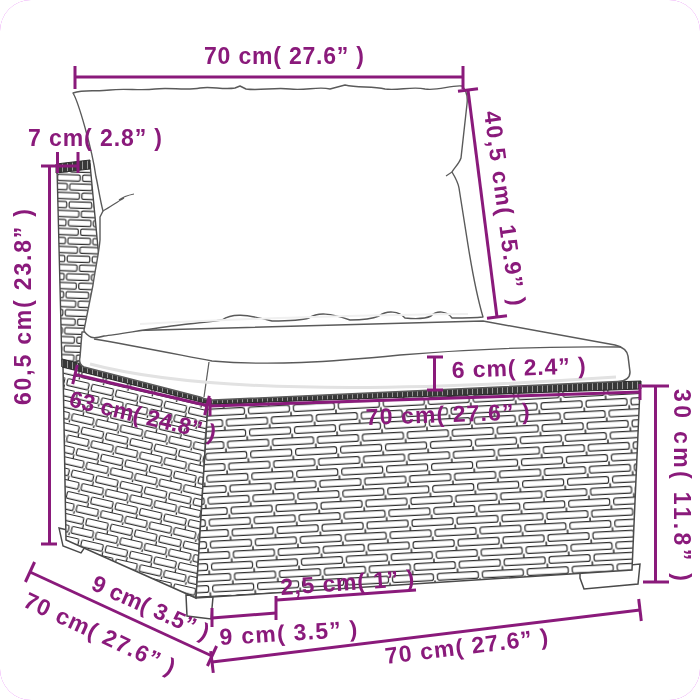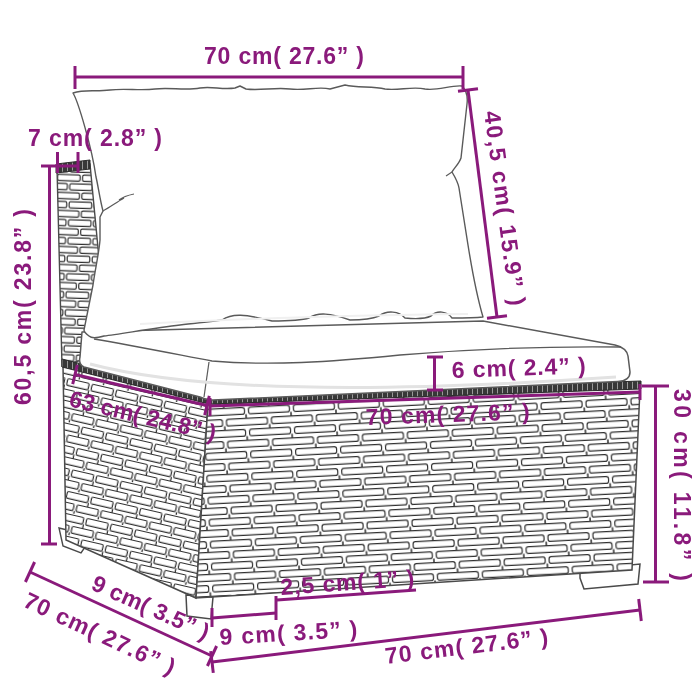--- a/index.html
+++ b/index.html
@@ -1,16 +1,16 @@
 <!DOCTYPE html>
 <html><head>
 <meta charset="utf-8">
 <style>
   html,body{margin:0;padding:0;background:#ffffff;}
-  .wrap{width:700px;height:700px;position:relative;overflow:hidden;background:#d946ef;}
+  .wrap{width:700px;height:700px;position:relative;overflow:hidden;background:#d946ef;border-radius:31px;}
   text{font-family:"Liberation Sans",sans-serif;font-weight:bold;fill:#8A1A7B;}
 </style>
 </head>
 <body>
 <div class="wrap">
 <svg width="700" height="700" viewBox="0 0 700 700">
   <defs>
 
     <pattern id="weaveF" width="45" height="22" patternUnits="userSpaceOnUse" patternTransform="rotate(-3)">
       <rect x="0" y="0" width="45" height="22" fill="#ffffff"></rect>

